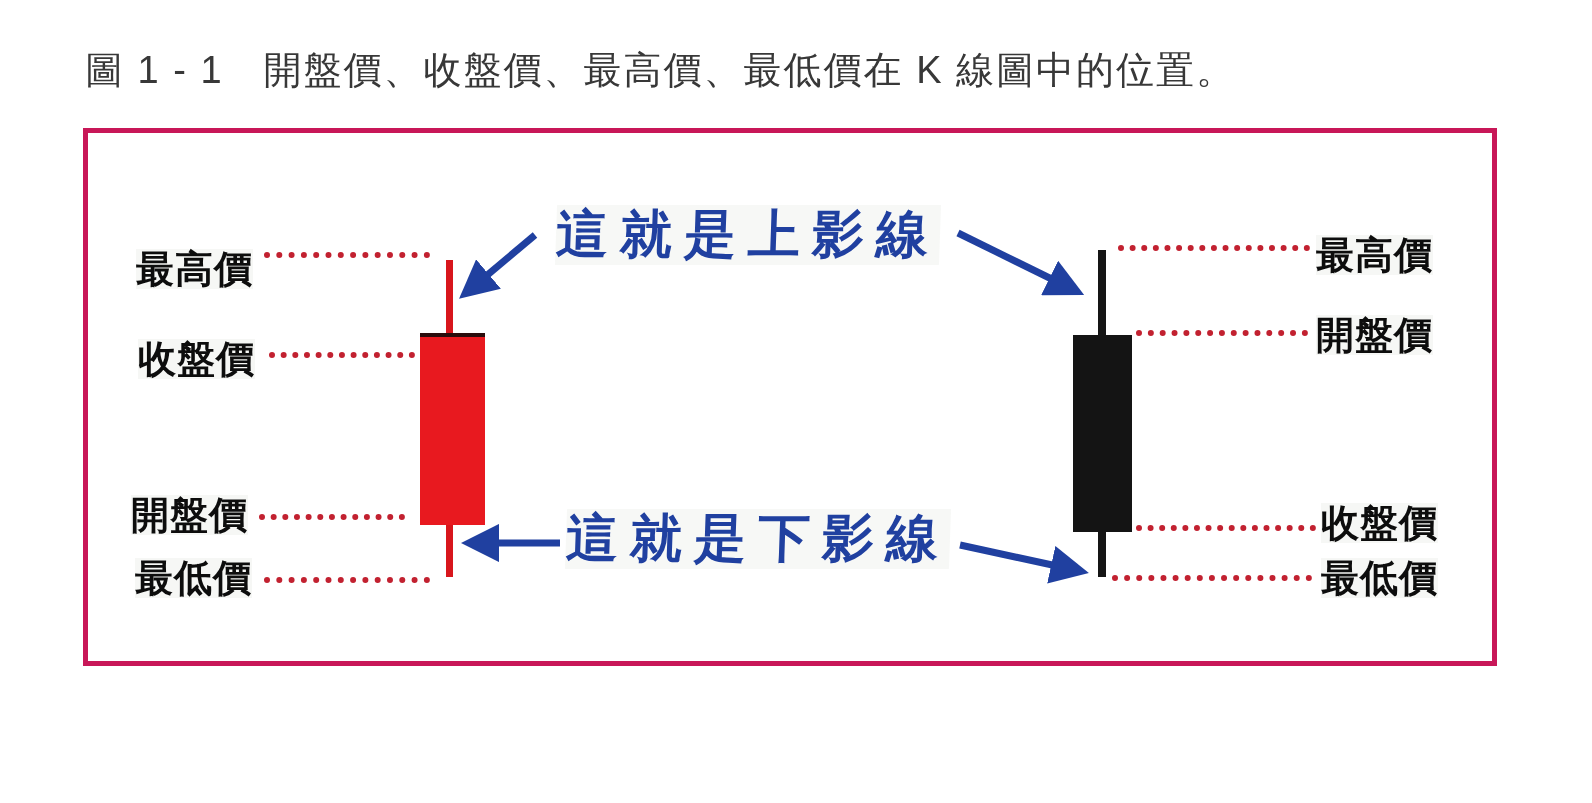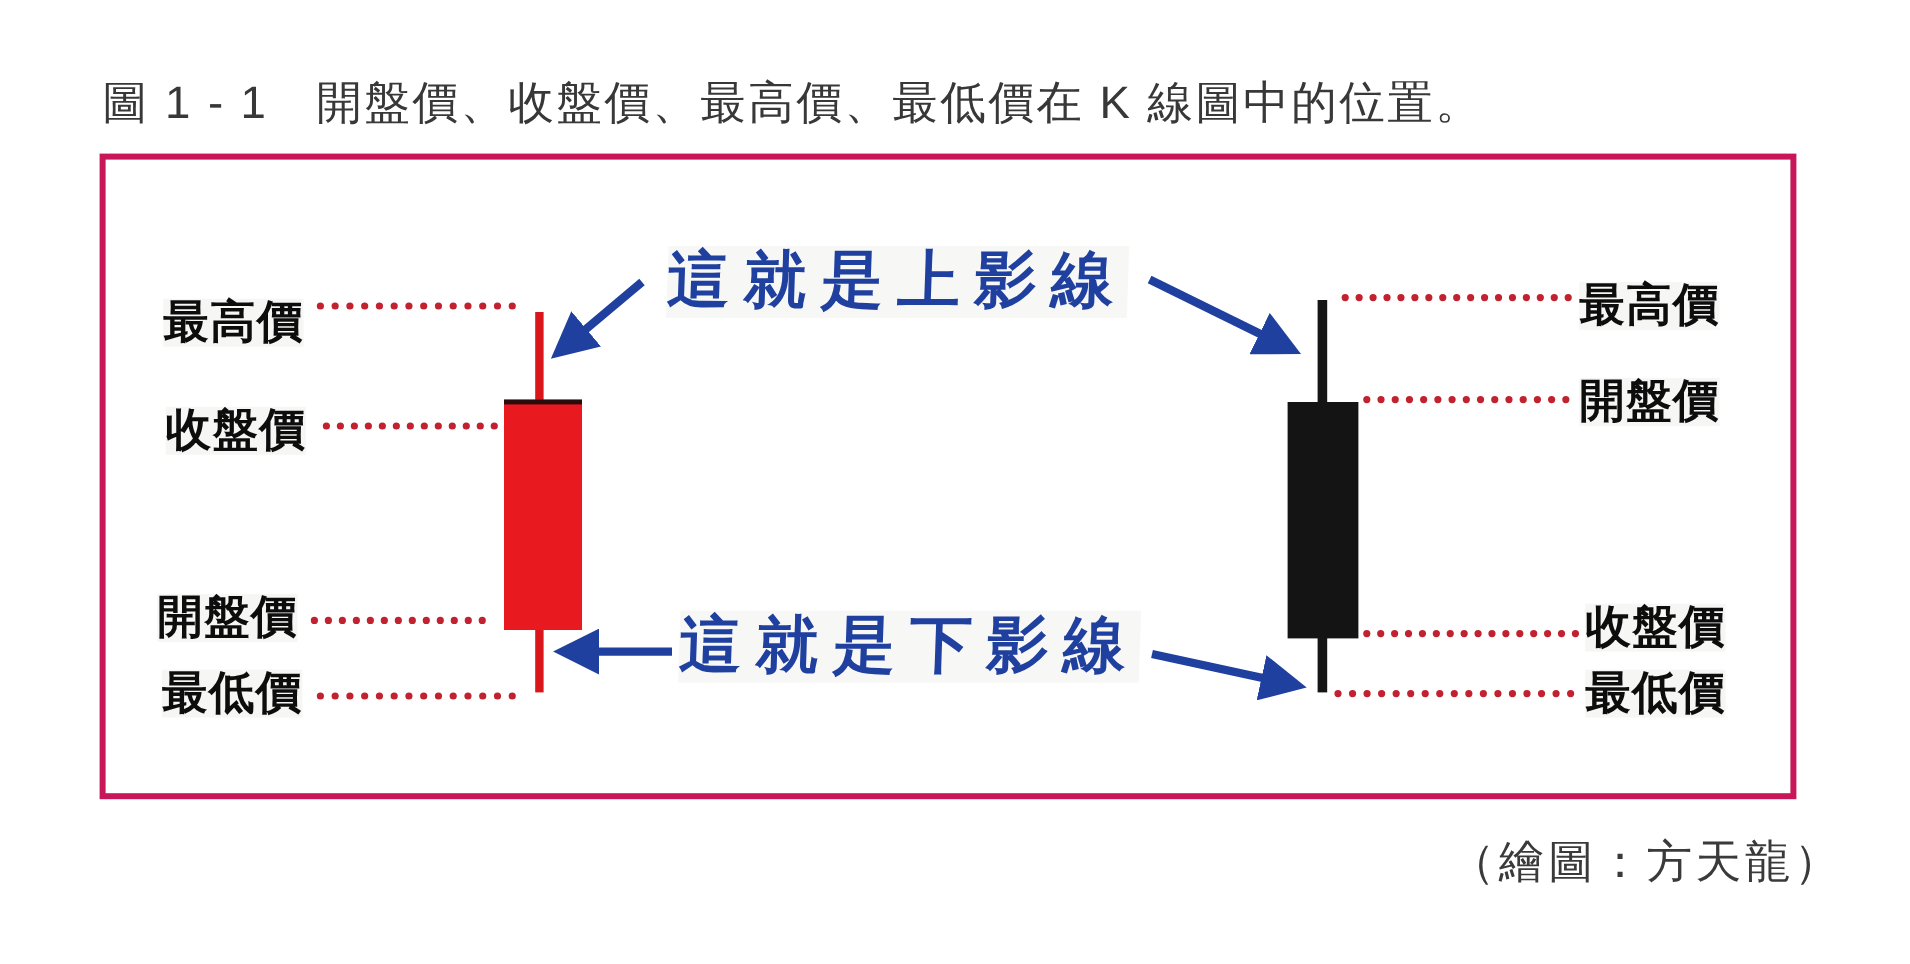--- a/index.html
+++ b/index.html
@@ -17,21 +17,20 @@
   }
   .caption {
     position: absolute;
     left: 85px;
     top: 48px;
     font-size: 38px;
     line-height: 44px;
     color: #383838;
     letter-spacing: 2px;
     white-space: nowrap;
-    margin-top: 16px;
   }
   .figure-box {
     position: absolute;
     left: 83px;
     top: 128px;
     width: 1404px;
     height: 528px;
     border: 5px solid #c81758;
     background: #ffffff;
     text-align: center;
@@ -171,15 +170,14 @@
         </marker>
       </defs>
       <line x1="447" y1="102" x2="378" y2="160" stroke="#2040a0" stroke-width="7" marker-end="url(#ah)"></line>
       <line x1="870" y1="100" x2="988" y2="158" stroke="#2040a0" stroke-width="7" marker-end="url(#ah)"></line>
       <line x1="472" y1="410" x2="382" y2="410" stroke="#2040a0" stroke-width="7" marker-end="url(#ah)"></line>
       <line x1="872" y1="412" x2="992" y2="438" stroke="#2040a0" stroke-width="7" marker-end="url(#ah)"></line>
     </svg>
 
   </div>
 
-  <div class="credit">（繪圖：方天龍）</div>
 
 </div>
 
 </body></html>

